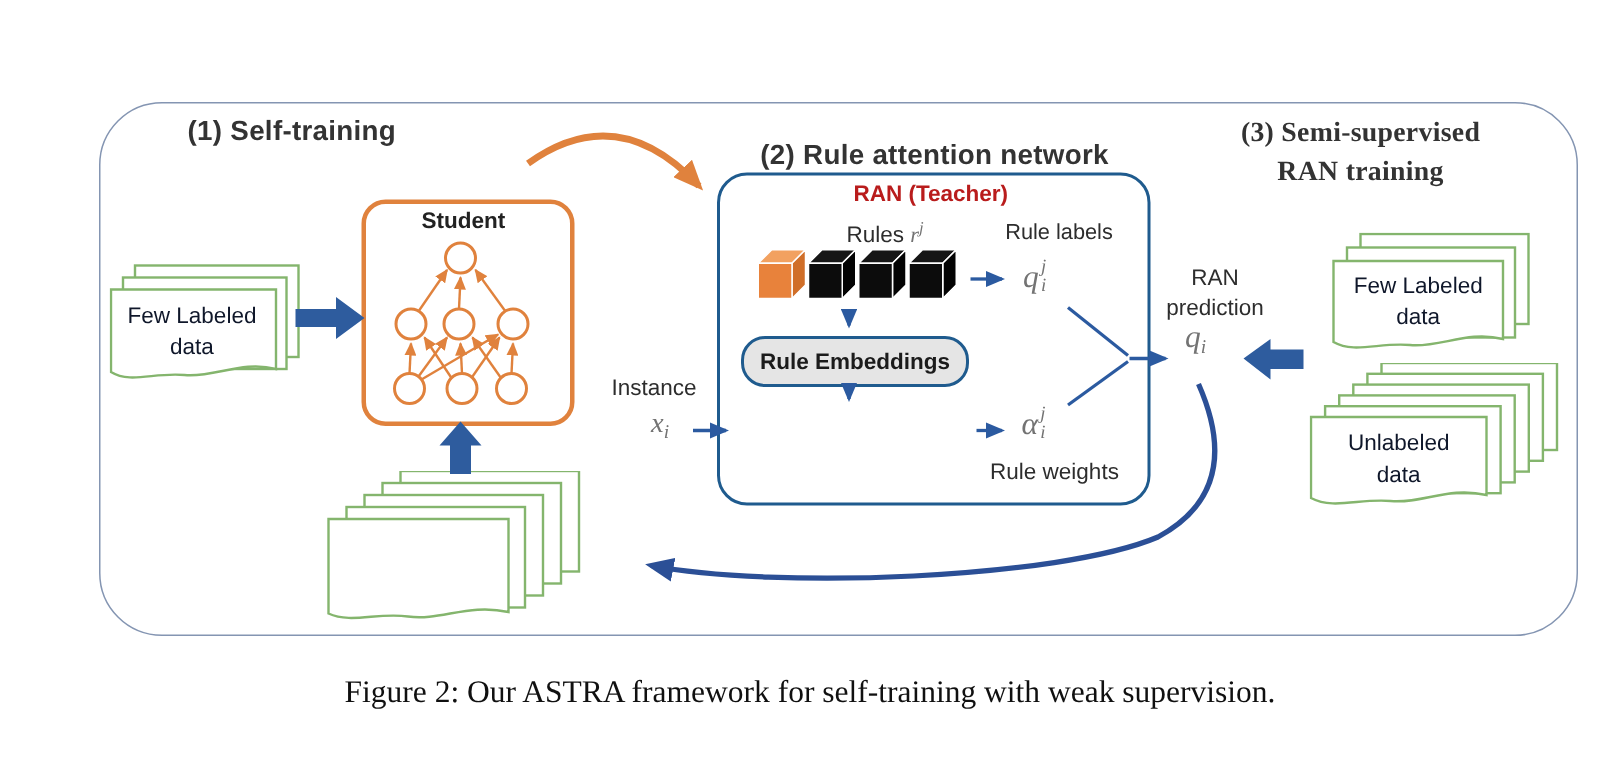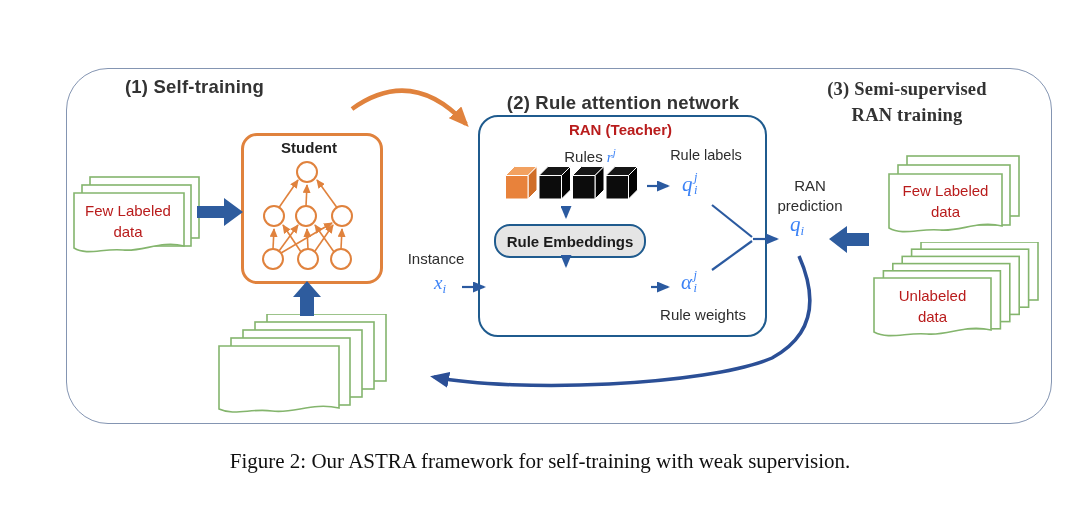--- a/index.html
+++ b/index.html
@@ -28,33 +28,33 @@
   .rule-weights-cap{left:648px;top:306px;width:110px;text-align:center;font-size:15px;color:#2d2d2d;}
   .pill{border:2.2px solid #1f5b8e;border-radius:16px;background:#e5e5e5;display:flex;align-items:center;justify-content:center;
         font-size:15px;font-weight:bold;color:#1b1b1b;}
   .pill-emb{left:494px;top:224px;width:148px;height:30px;}
   .pill-attn{left:494px;top:272px;width:150px;height:31px;}
 
   .instance-label{left:400px;top:250px;width:72px;text-align:center;font-size:15px;color:#2d2d2d;}
   .ran-pred-label{left:768px;top:176px;width:84px;text-align:center;font-size:15px;line-height:20px;color:#2d2d2d;}
 
   
-  .math{font-family:"Liberation Serif",serif;font-style:italic;color:#3b82f6;}
+  .math{font-family:"Liberation Serif",serif;font-style:italic;color:#737373;}
   .scripts{display:inline-flex;flex-direction:column;font-size:12.5px;line-height:1.05;margin-left:1.5px;vertical-align:middle;transform:translateY(-2px);}
   .m-rj{font-size:15px;}
   .m-rj .msup{font-size:11px;vertical-align:6px;}
   .m-qij{left:682px;top:172px;font-size:21px;}
   .m-aij{left:681px;top:270px;font-size:21px;}
   .m-xi{left:434px;top:272px;font-size:19px;}
   .m-qi{left:790px;top:212px;font-size:21px;}
   .msub-inline{font-size:13px;font-style:italic;vertical-align:-4px;}
 
   
   .doc-text{display:flex;flex-direction:column;align-items:center;justify-content:center;
-            text-align:center;font-size:15px;line-height:21px;color:#b91c1c;}
+            text-align:center;font-size:15px;line-height:21px;color:#0f172a;}
 
   .caption{left:0;top:449px;width:1080px;text-align:center;
            font-family:"Liberation Serif",serif;font-size:21px;color:#101010;}
 
   .overlay{left:0;top:0;z-index:5;pointer-events:none;}
   svg{display:block;}
 </style>
 </head>
 <body>
 

